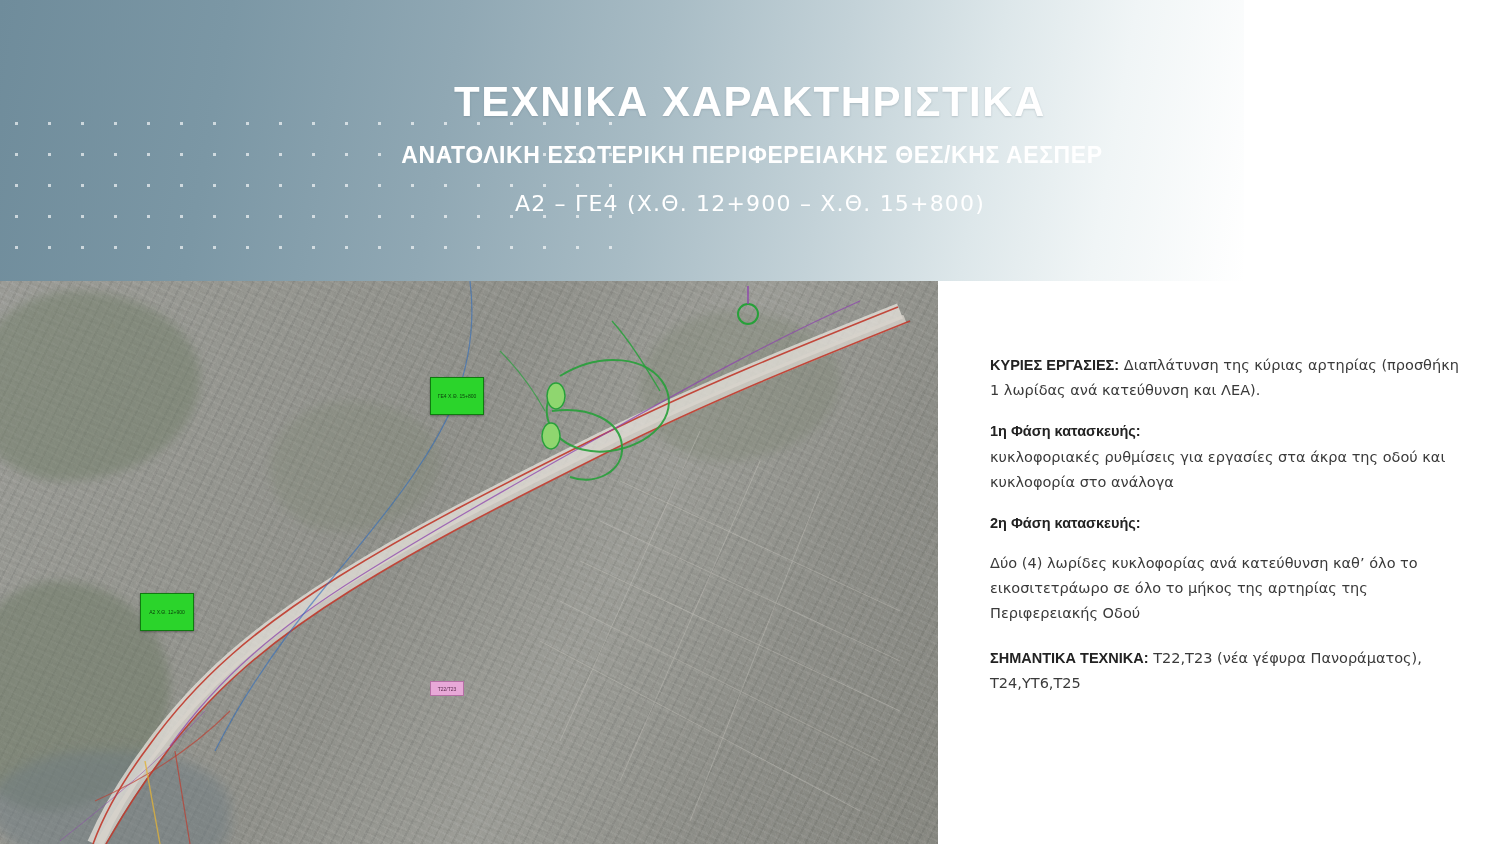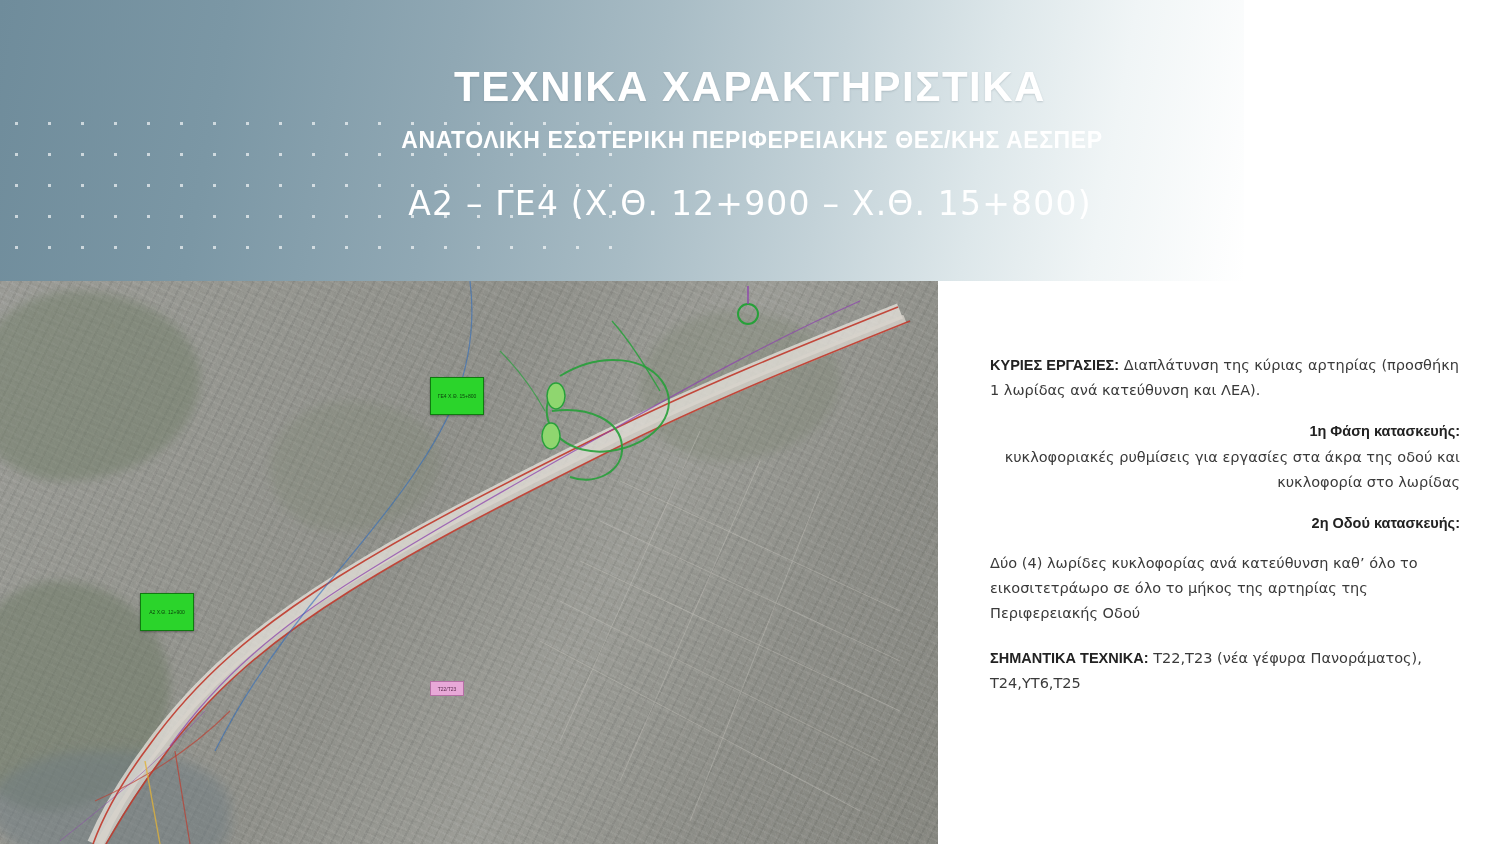--- a/index.html
+++ b/index.html
@@ -71,25 +71,25 @@
   .title-sub {
     color: #ffffff;
     font-size: 23px;
     font-weight: bold;
     letter-spacing: 0.6px;
     text-align: center;
     margin: 0 0 22px 4px;
   }
   .title-chainage {
     color: #ffffff;
-    font-size: 33px;
+    font-size: 22px;
     font-weight: normal;
     letter-spacing: 1.2px;
     text-align: center;
-    margin: 8px;
+    margin: 0;
     font-family: "DejaVu Sans", sans-serif;
   }
 
   
   .content {
     position: absolute;
     left: 0; top: 281px;
     width: 1500px;
     height: 563px;
   }
@@ -211,21 +211,21 @@
     color: #222222;
     font-family: "Liberation Sans", sans-serif;
   }
   .phase-head {
     font-weight: bold;
     color: #222222;
     font-size: 14.5px;
     margin: 0 0 6px 0;
     font-family: "Liberation Sans", sans-serif;
   }
-  .block { margin-bottom: 20px; text-align: right; }
+  .block { margin-bottom: 20px; }
   .block .para { margin-bottom: 0; }
 </style>
 </head>
 <body>
 
 <div class="slide">
 
   <div class="header">
     <div class="dot-grid"></div>
     <div class="header-text">
@@ -292,25 +292,25 @@
     </div>
 
     <div class="panel">
 
       <p class="para">
         <span class="lbl">ΚΥΡΙΕΣ ΕΡΓΑΣΙΕΣ:</span><span> Διαπλάτυνση της κύριας αρτηρίας (προσθήκη 1 λωρίδας ανά κατεύθυνση και ΛΕΑ).</span>
       </p>
 
       <div class="block">
         <div class="phase-head">1η Φάση κατασκευής:</div>
-        <p class="para">κυκλοφοριακές ρυθμίσεις για εργασίες στα άκρα της οδού και κυκλοφορία στο λωρίδας</p>
+        <p class="para">κυκλοφοριακές ρυθμίσεις για εργασίες στα άκρα της οδού και κυκλοφορία στο ανάλογα</p>
       </div>
 
       <div class="block">
-        <div class="phase-head">2η Οδού κατασκευής:</div>
+        <div class="phase-head">2η Φάση κατασκευής:</div>
       </div>
 
       <p class="para">Δύο (4) λωρίδες κυκλοφορίας ανά κατεύθυνση καθ’ όλο το εικοσιτετράωρο σε όλο το μήκος της αρτηρίας της Περιφερειακής Οδού</p>
 
       <p class="para">
         <span class="lbl">ΣΗΜΑΝΤΙΚΑ ΤΕΧΝΙΚΑ:</span><span> Τ22,Τ23 (νέα γέφυρα Πανοράματος), Τ24,ΥΤ6,Τ25</span>
       </p>
 
     </div>
   </div>

